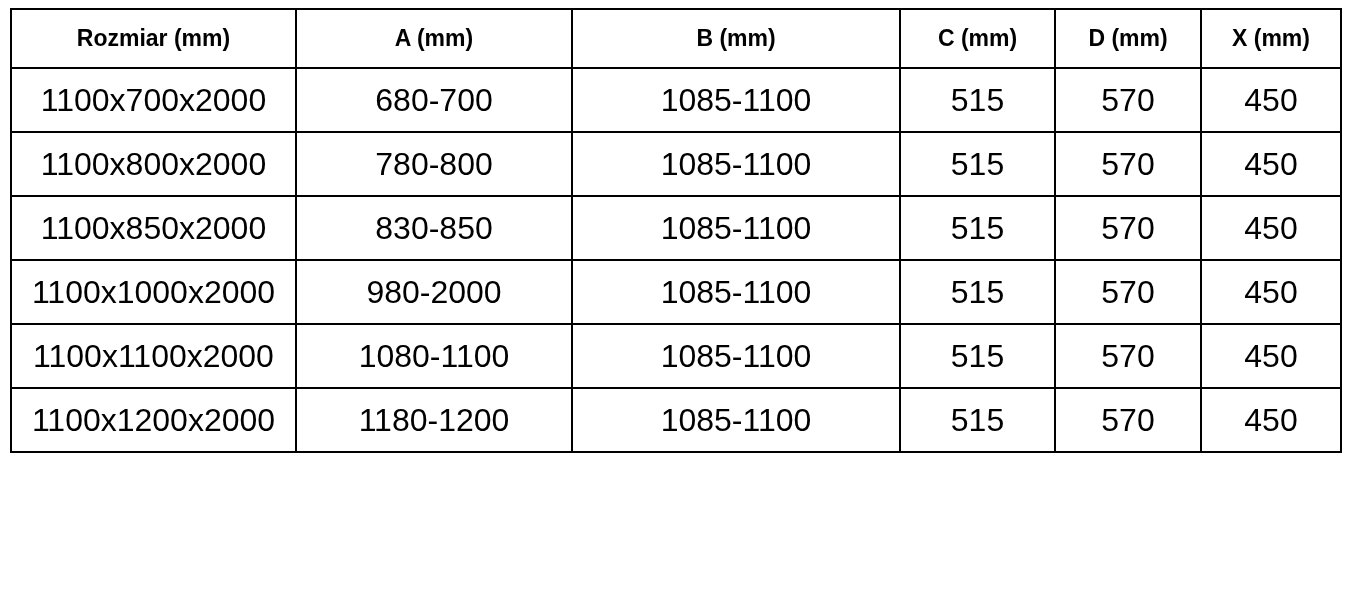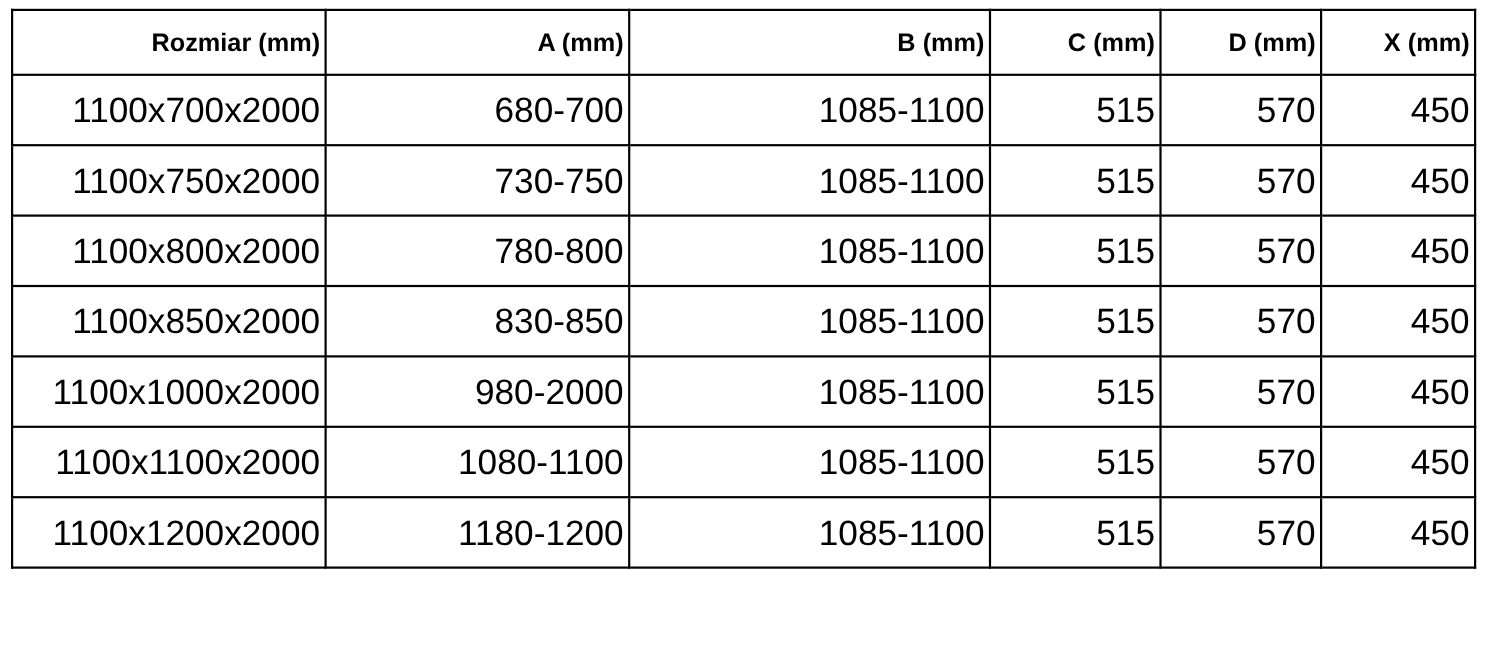--- a/index.html
+++ b/index.html
@@ -18,21 +18,21 @@
     left: 10px;
   }
   table.dim-table {
     border-collapse: collapse;
     table-layout: fixed;
     background: #ffffff;
   }
   .dim-table th,
   .dim-table td {
     border: 2px solid #000000;
-    text-align: right;
+    text-align: center;
     vertical-align: middle;
     padding: 0 4px;
     overflow: hidden;
     white-space: nowrap;
   }
   .dim-table th {
     font-weight: bold;
     font-size: 23px;
     height: 57px;
   }
@@ -74,28 +74,20 @@
     <tbody>
       <tr>
         <td>1100x700x2000</td>
         <td>680-700</td>
         <td>1085-1100</td>
         <td>515</td>
         <td>570</td>
         <td>450</td>
       </tr>
       <tr>
-        <td>1100x750x2000</td>
-        <td>730-750</td>
-        <td>1085-1100</td>
-        <td>515</td>
-        <td>570</td>
-        <td>450</td>
-      </tr>
-      <tr>
         <td>1100x800x2000</td>
         <td>780-800</td>
         <td>1085-1100</td>
         <td>515</td>
         <td>570</td>
         <td>450</td>
       </tr>
       <tr>
         <td>1100x850x2000</td>
         <td>830-850</td>

